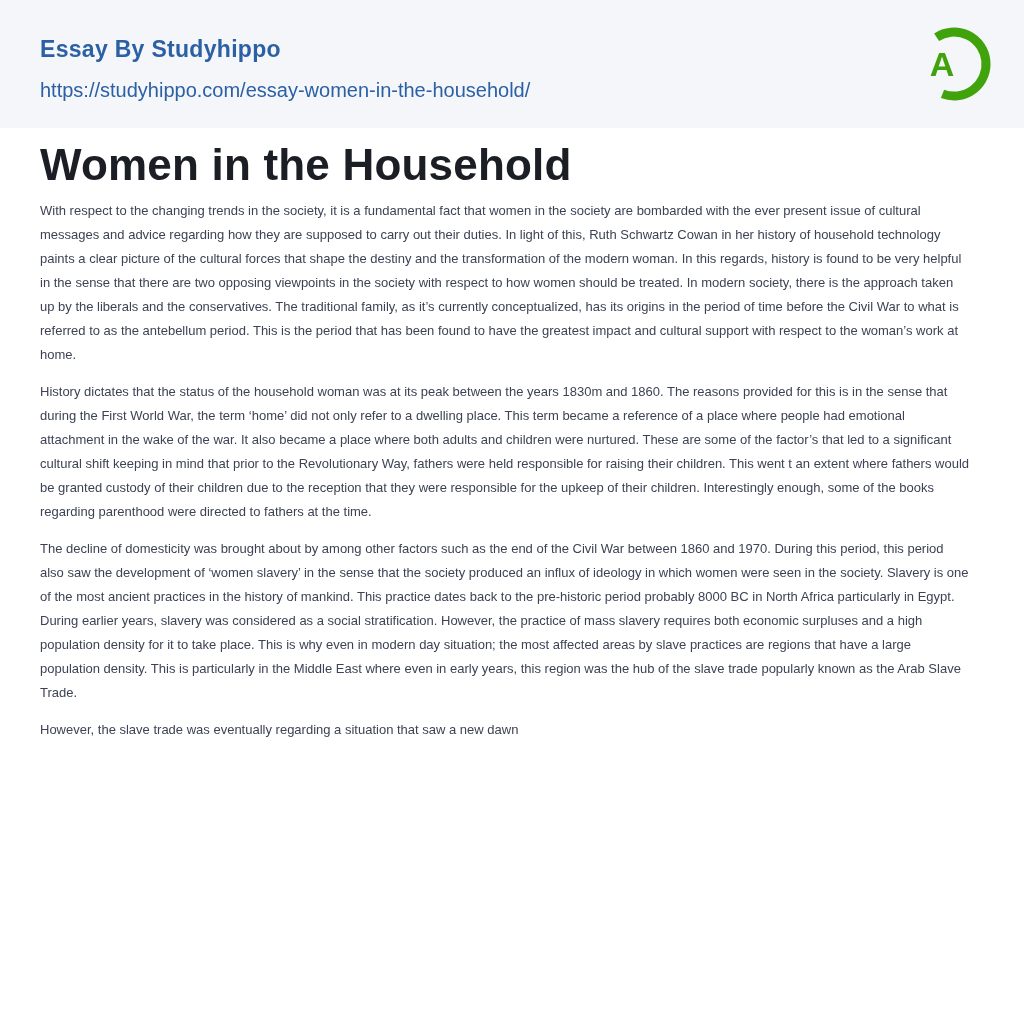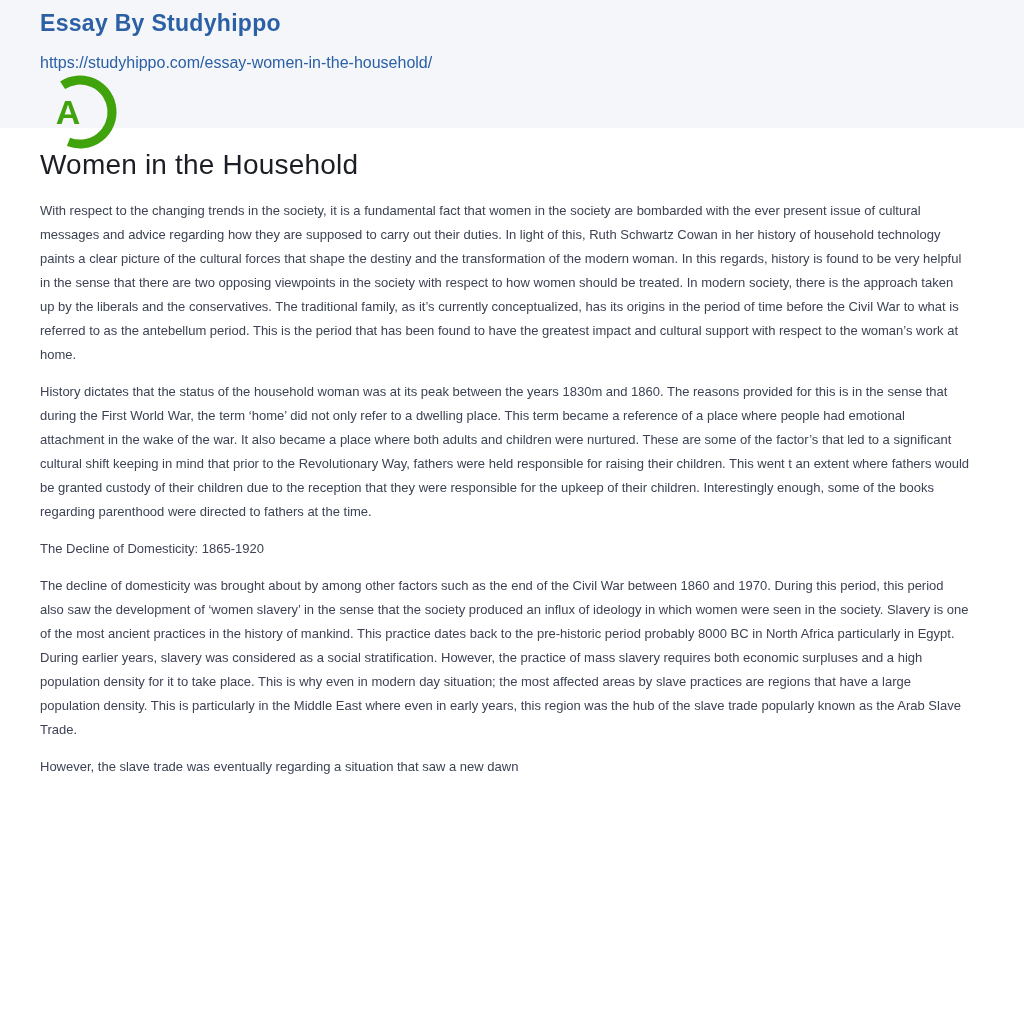--- a/index.html
+++ b/index.html
@@ -12,39 +12,39 @@
   body {
     height: 1027px;
     overflow: hidden;
   }
   .page-header {
     box-sizing: border-box;
     height: 128px;
     width: 100%;
     background: var(--header-bg, #f4f6f9);
     display: flex;
+    align-items: center;
     justify-content: space-between;
     padding: 0 30px 0 40px;
-    flex-direction: column;
   }
   .header-text {
     display: flex;
     flex-direction: column;
     gap: 15px;
     padding-top: 10px;
   }
   .site-title {
     font-size: 23px;
     font-weight: bold;
     letter-spacing: 0.3px;
     color: var(--link-blue, #2b60a5);
     line-height: 1.2;
   }
   .essay-url {
-    font-size: 16px;
+    font-size: 20px;
     color: var(--link-blue, #2b60a5);
     text-decoration: none;
     line-height: 1.2;
   }
   .logo-box {
     width: 80px;
     height: 80px;
     flex: 0 0 auto;
   }
   .logo-arc {
@@ -58,23 +58,23 @@
     font-weight: bold;
     font-size: 34px;
   }
   main.essay-content {
     box-sizing: border-box;
     margin-left: 40px;
     width: 930px;
   }
   h1.page-title {
     margin: 16px 0 0 0;
-    font-size: 28px;
+    font-size: 44px;
     line-height: 42px;
-    font-weight: normal;
+    font-weight: bold;
     color: var(--title-color, #1b1e24);
     letter-spacing: 0.2px;
   }
   .essay-block {
     margin: 13px 0 0 0;
     font-size: 13px;
     line-height: 24px;
     color: var(--body-color, #3d4354);
   }
 </style>
@@ -95,18 +95,17 @@
 </header>
 
 <main class="essay-content">
   <h1 class="page-title">Women in the Household</h1>
 
   <p class="essay-block">With respect to the changing trends in the society, it is a fundamental fact that women in the society are bombarded with the ever present issue of cultural messages and advice regarding how they are supposed to carry out their duties. In light of this, Ruth Schwartz Cowan in her history of household technology paints a clear picture of the cultural forces that shape the destiny and the transformation of the modern woman. In this regards, history is found to be very helpful in the sense that there are two opposing viewpoints in the society with respect to how women should be treated. In modern society, there is the approach taken up by the liberals and the conservatives. The traditional family, as it’s currently conceptualized, has its origins in the period of time before the Civil War to what is referred to as the antebellum period. This is the period that has been found to have the greatest impact and cultural support with respect to the woman’s work at home.</p>
 
 
   <p class="essay-block">History dictates that the status of the household woman was at its peak between the years 1830m and 1860. The reasons provided for this is in the sense that during the First World War, the term ‘home’ did not only refer to a dwelling place. This term became a reference of a place where people had emotional attachment in the wake of the war. It also became a place where both adults and children were nurtured. These are some of the factor’s that led to a significant cultural shift keeping in mind that prior to the Revolutionary Way, fathers were held responsible for raising their children. This went t an extent where fathers would be granted custody of their children due to the reception that they were responsible for the upkeep of their children. Interestingly enough, some of the books regarding parenthood were directed to fathers at the time.</p>
 
-  <p class="essay-block">The Decline of Domesticity: 1865-1920</p>
 
   <p class="essay-block">The decline of domesticity was brought about by among other factors such as the end of the Civil War between 1860 and 1970. During this period, this period also saw the development of ‘women slavery’ in the sense that the society produced an influx of ideology in which women were seen in the society. Slavery is one of the most ancient practices in the history of mankind. This practice dates back to the pre-historic period probably 8000 BC in North Africa particularly in Egypt. During earlier years, slavery was considered as a social stratification. However, the practice of mass slavery requires both economic surpluses and a high population density for it to take place. This is why even in modern day situation; the most affected areas by slave practices are regions that have a large population density. This is particularly in the Middle East where even in early years, this region was the hub of the slave trade popularly known as the Arab Slave Trade.</p>
 
   <p class="essay-block">However, the slave trade was eventually regarding a situation that saw a new dawn</p>
 </main>
 
 </body></html>

